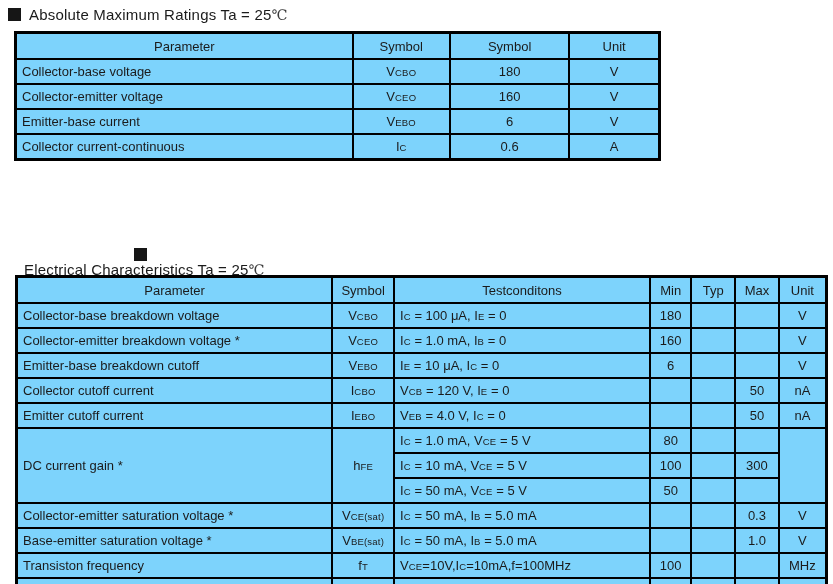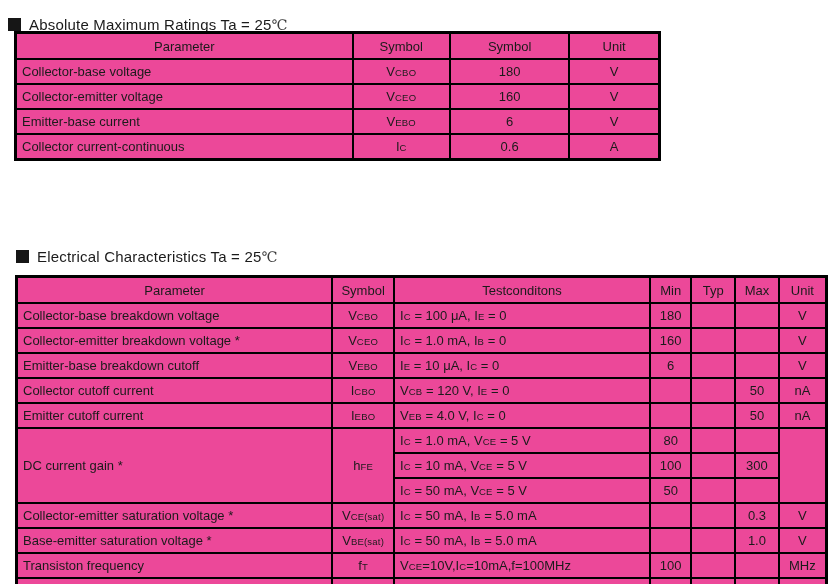--- a/index.html
+++ b/index.html
@@ -3,26 +3,26 @@
 <meta charset="utf-8">
 <style>
   html,body{margin:0;padding:0;background:#ffffff;}
   .page{
     position:relative;width:833px;height:584px;background:#ffffff;overflow:hidden;
     font-family:"Liberation Sans", sans-serif;color:#1b1b1b;
     -webkit-font-smoothing:antialiased;
   }
   .sec-title{position:absolute;display:flex;align-items:center;font-size:15px;letter-spacing:.2px;}
   .sq{display:inline-block;width:13px;height:13px;background:#161616;margin-right:8px;flex:0 0 auto;}
-  .sec-title-1{left:8px;top:16px;}
-  .sec-title-2{left:16px;top:248px;}
+  .sec-title-1{left:8px;top:6px;}
+  .sec-title-2{left:24px;top:248px;flex-direction:column;}
 
   table.t{
     position:absolute;border-collapse:collapse;table-layout:fixed;
-    font-size:13px;color:#1b1b1b;background:#ec4899;border:3px solid #000;
+    font-size:13px;color:#1b1b1b;background:#7dd3fc;border:3px solid #000;
   }
   table.t1{left:14px;top:31px;width:647px;}
   table.t2{left:15px;top:275px;width:813px;}
   .t th,.t td{
     border:2px solid #000;height:23px;padding:0 2px;text-align:center;
     vertical-align:middle;font-weight:normal;overflow:hidden;white-space:nowrap;
   }
   .t th{height:24px;}
   .t td.l,.t th.l{text-align:left;padding:0 5px;}
   .sub{font-size:9.5px;letter-spacing:.2px;}

